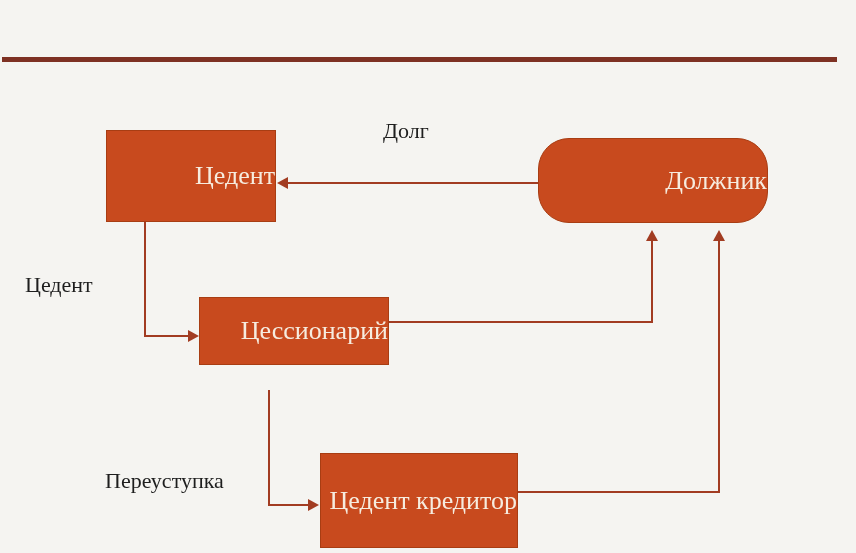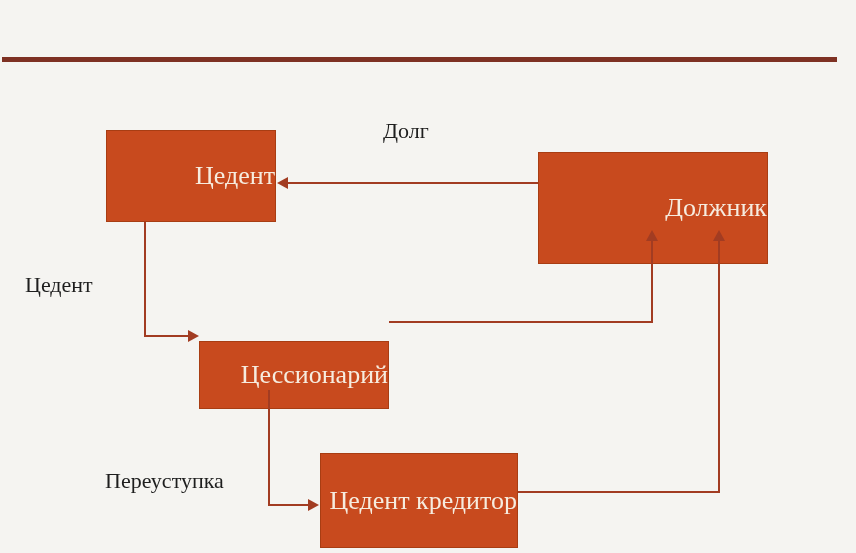--- a/index.html
+++ b/index.html
@@ -37,22 +37,22 @@
     border: 1px solid #a83d13;
     box-sizing: border-box;
     display: flex;
     align-items: center;
     justify-content: flex-end;
     color: #f6ecdf;
     font-size: 26px;
     text-align: center;
   }
   .node-cedent       { left: 106px; top: 130px; width: 170px; height: 92px; }
-  .node-debtor       { left: 538px; top: 152px; width: 230px; height: 112px; }
-  .node-cessionary   { left: 199px; top: 297px; width: 190px; height: 68px; margin-top: 44px; }
+  .node-debtor       { left: 538px; top: 138px; width: 230px; height: 85px; border-radius: 31px; }
+  .node-cessionary   { left: 199px; top: 297px; width: 190px; height: 68px; }
   .node-new-creditor { left: 320px; top: 453px; width: 198px; height: 95px; }
 
   .edge-label {
     position: absolute;
     color: #1e1e1e;
     font-size: 22px;
     white-space: nowrap;
   }
   .label-debt         { left: 383px; top: 118px; }
   .label-assignment   { left: 25px;  top: 272px; }

